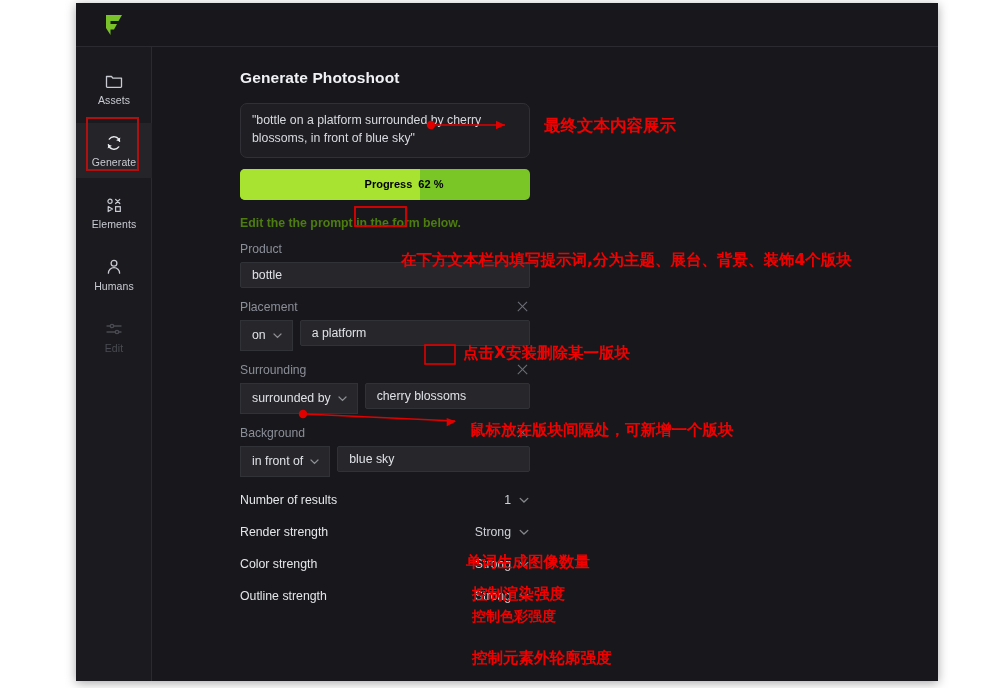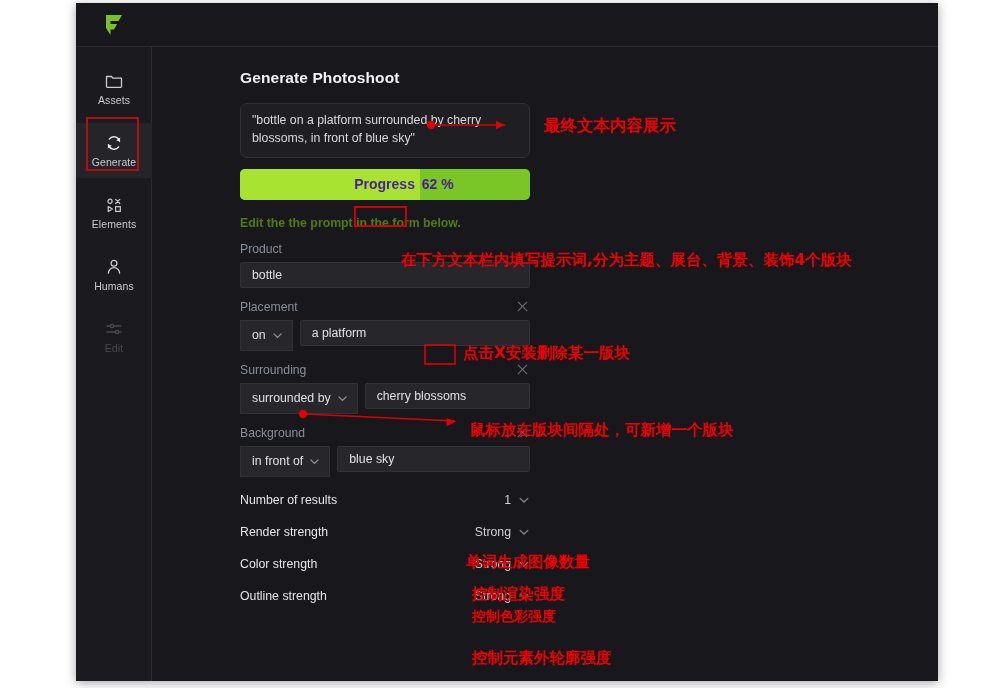--- a/index.html
+++ b/index.html
@@ -89,21 +89,21 @@
     border-radius: 5px; overflow: hidden;
     background: #79c626;
     display: flex; align-items: center; justify-content: center;
   }
   .progress-fill {
     position: absolute; left: 0; top: 0; bottom: 0;
     background: #a8e332;
   }
   .progress-label {
     position: relative; z-index: 2;
-    font-size: 14px; font-weight: bold; color: #4c1d95; margin-left: 38px;
+    font-size: 11px; font-weight: bold; color: #000000; margin-left: 38px;
   }
   .progress-label .pct { margin-left: 3px; font-weight: bold; }
 
   .tabs {
     margin-top: 4px; width: 290px;
     display: flex;
   }
   .tab {
     flex: 1; text-align: center;
     padding: 7px 0 8px 0;

